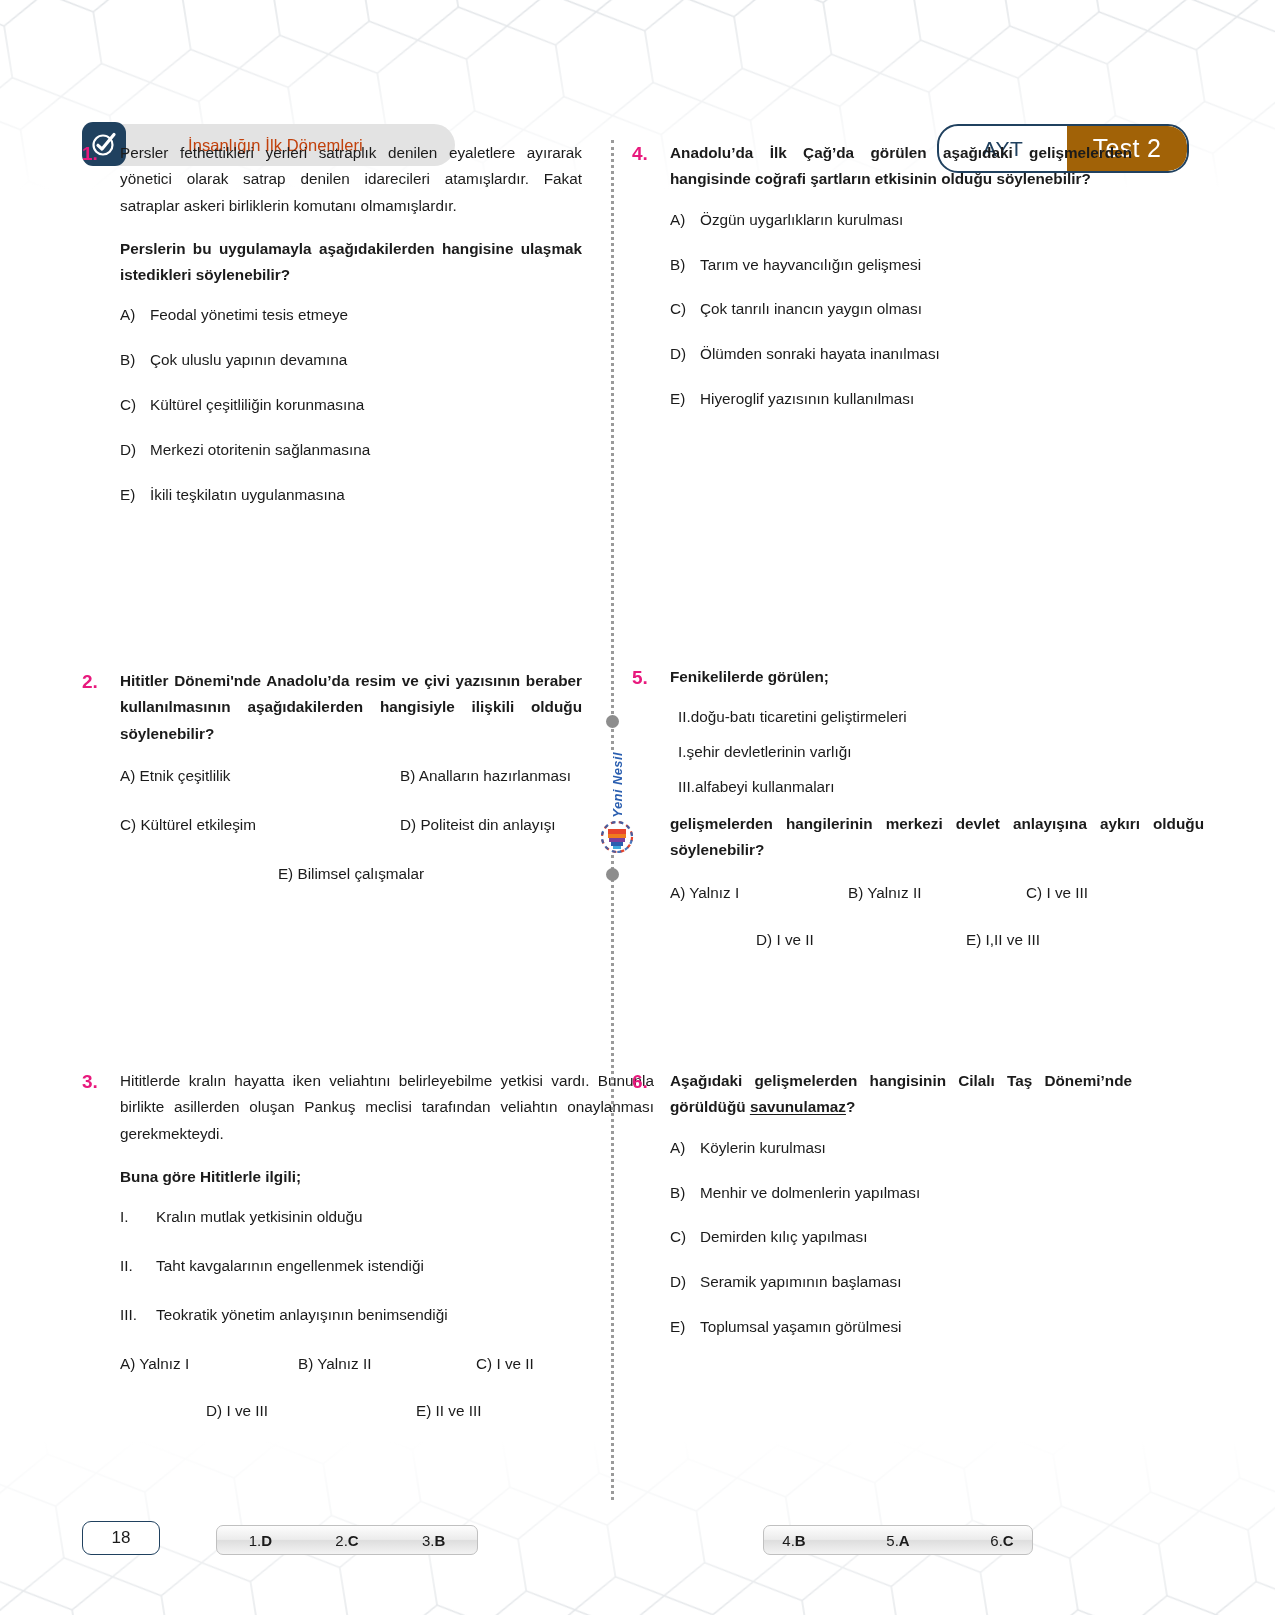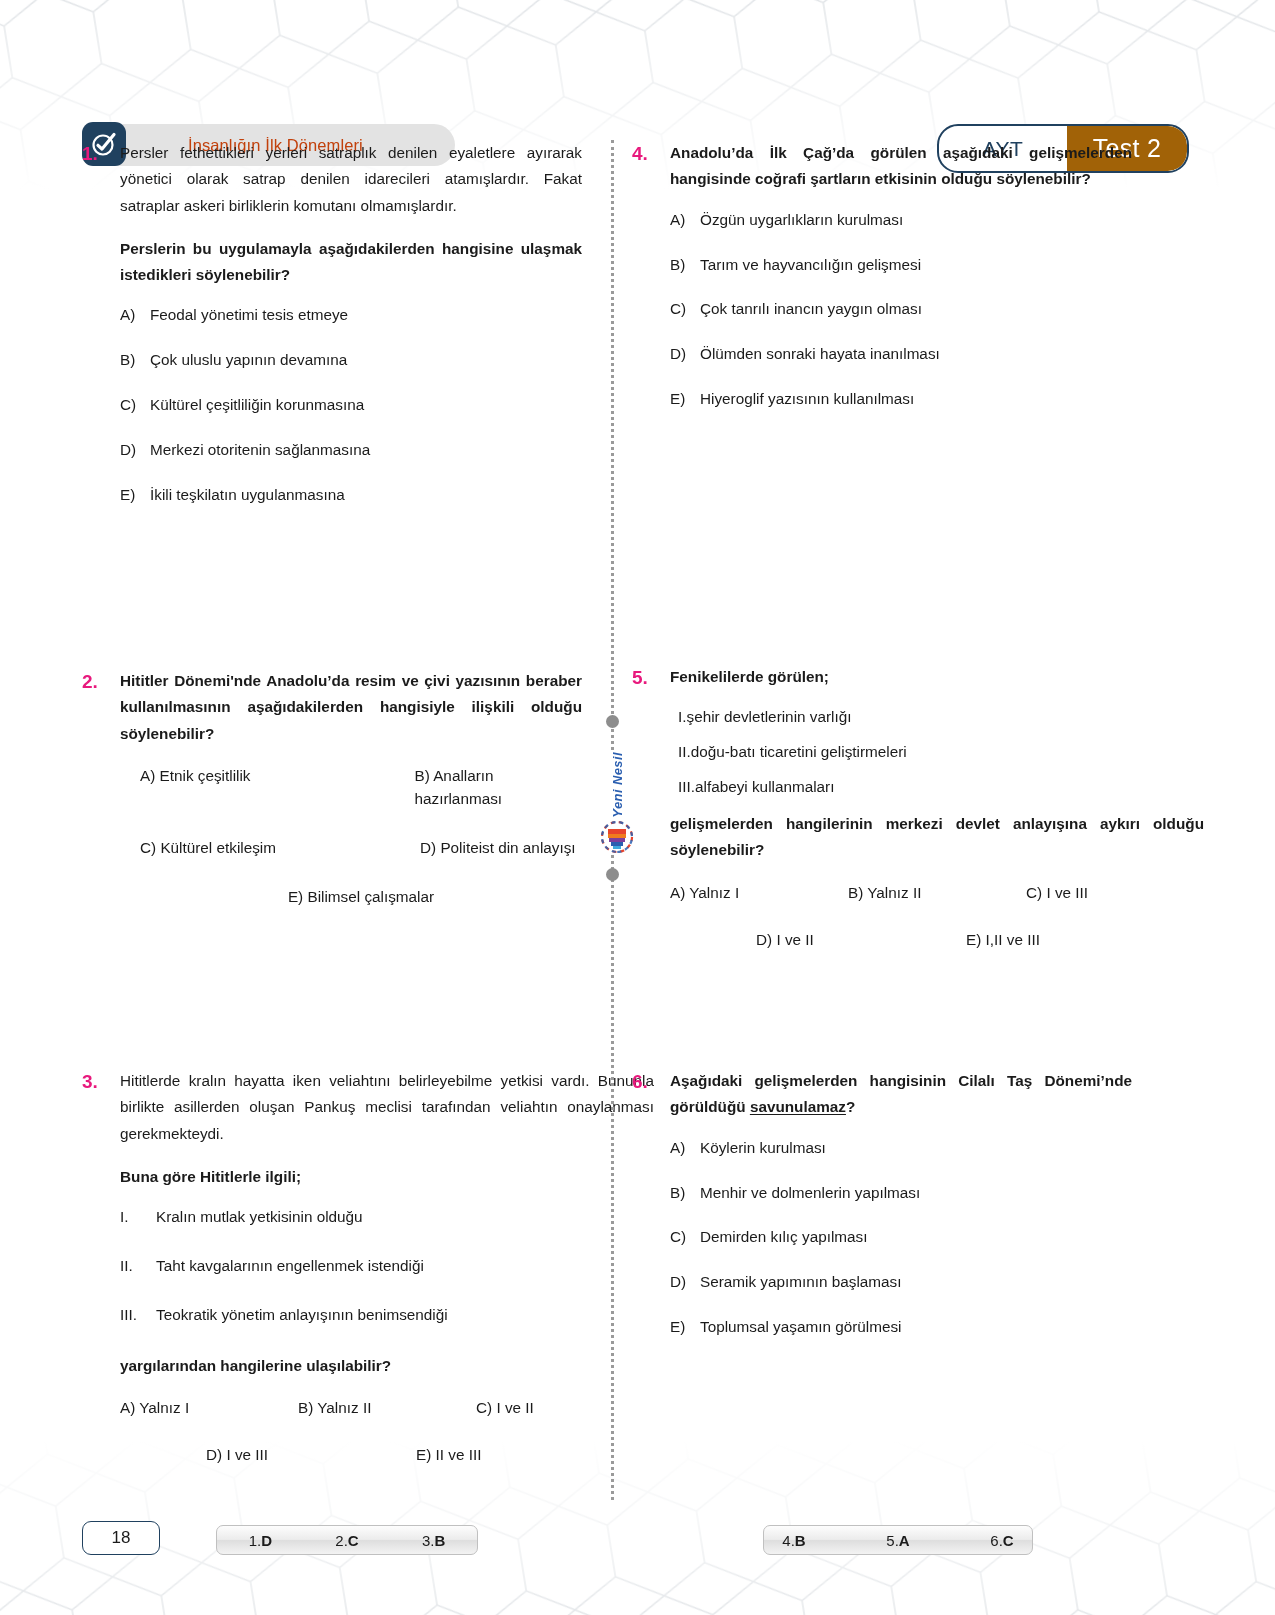--- a/index.html
+++ b/index.html
@@ -125,21 +125,21 @@
   
   .romans { margin-top:16px; }
   .roman {
     font-size:15.3px; line-height:1.5; display:flex; margin-bottom:26px;
   }
   .roman .rn { width:36px; flex:0 0 36px; }
 
   .romans-tight .roman { margin-bottom:12px; }
 
   
-  .opt-grid2 { margin-top:18px;margin-left:20px; }
+  .opt-grid2 { margin-top:18px; }
   .opt-grid2 .row { display:flex; margin-bottom:26px; }
   .opt-grid2 .cell { font-size:15.3px; line-height:1.5; }
   .opt-grid2 .cell:nth-child(1) { width:280px; }
   .opt-grid2 .row.center { justify-content:center; }
 
   .opt-grid3 { margin-top:18px; }
   .opt-grid3 .row { display:flex; margin-bottom:24px; }
   .opt-grid3 .cell { font-size:15.3px; line-height:1.5; }
   .opt-grid3 .row.r1 .cell { width:178px; }
   .opt-grid3 .row.r2 { padding-left:86px; }
@@ -305,21 +305,20 @@
               </div>
               <div class="roman">
                 <span class="rn">II.</span>
                 <span>Taht kavgalarının engellenmek istendiği</span>
               </div>
               <div class="roman">
                 <span class="rn">III.</span>
                 <span>Teokratik yönetim anlayışının benimsendiği</span>
               </div>
             </div>
-            <p class="q-stem bold" style="margin-top:2px;">yargılarından hangilerine ulaşılabilir?</p>
             <div class="opt-grid3">
               <div class="row r1">
                 <span class="cell">A) Yalnız I</span>
                 <span class="cell">B) Yalnız II</span>
                 <span class="cell">C) I ve II</span>
               </div>
               <div class="row r2">
                 <span class="cell">D) I ve III</span>
                 <span class="cell">E) II ve III</span>
               </div>
@@ -363,24 +362,24 @@
         </div>
       </div>
 
       <div class="q" style="top:524px;">
         <div class="q-head">
           <span class="q-num">5.</span>
           <div class="q-body">
             <p class="q-stem bold">Fenikelilerde görülen;</p>
             <div class="romans romans-tight" style="margin-left:8px;">
               <div class="roman">
+                <span>II.doğu-batı ticaretini geliştirmeleri</span>
+              </div>
+              <div class="roman">
                 <span>I.şehir devletlerinin varlığı</span>
-              </div>
-              <div class="roman">
-                <span>II.doğu-batı ticaretini geliştirmeleri</span>
               </div>
               <div class="roman">
                 <span>III.alfabeyi kullanmaları</span>
               </div>
             </div>
             <p class="q-stem bold" style="margin-top:10px;">gelişmelerden hangilerinin merkezi devlet anlayışına aykırı olduğu söylenebilir?</p>
             <div class="opt-grid3">
               <div class="row r1">
                 <span class="cell">A) Yalnız I</span>
                 <span class="cell">B) Yalnız II</span>

